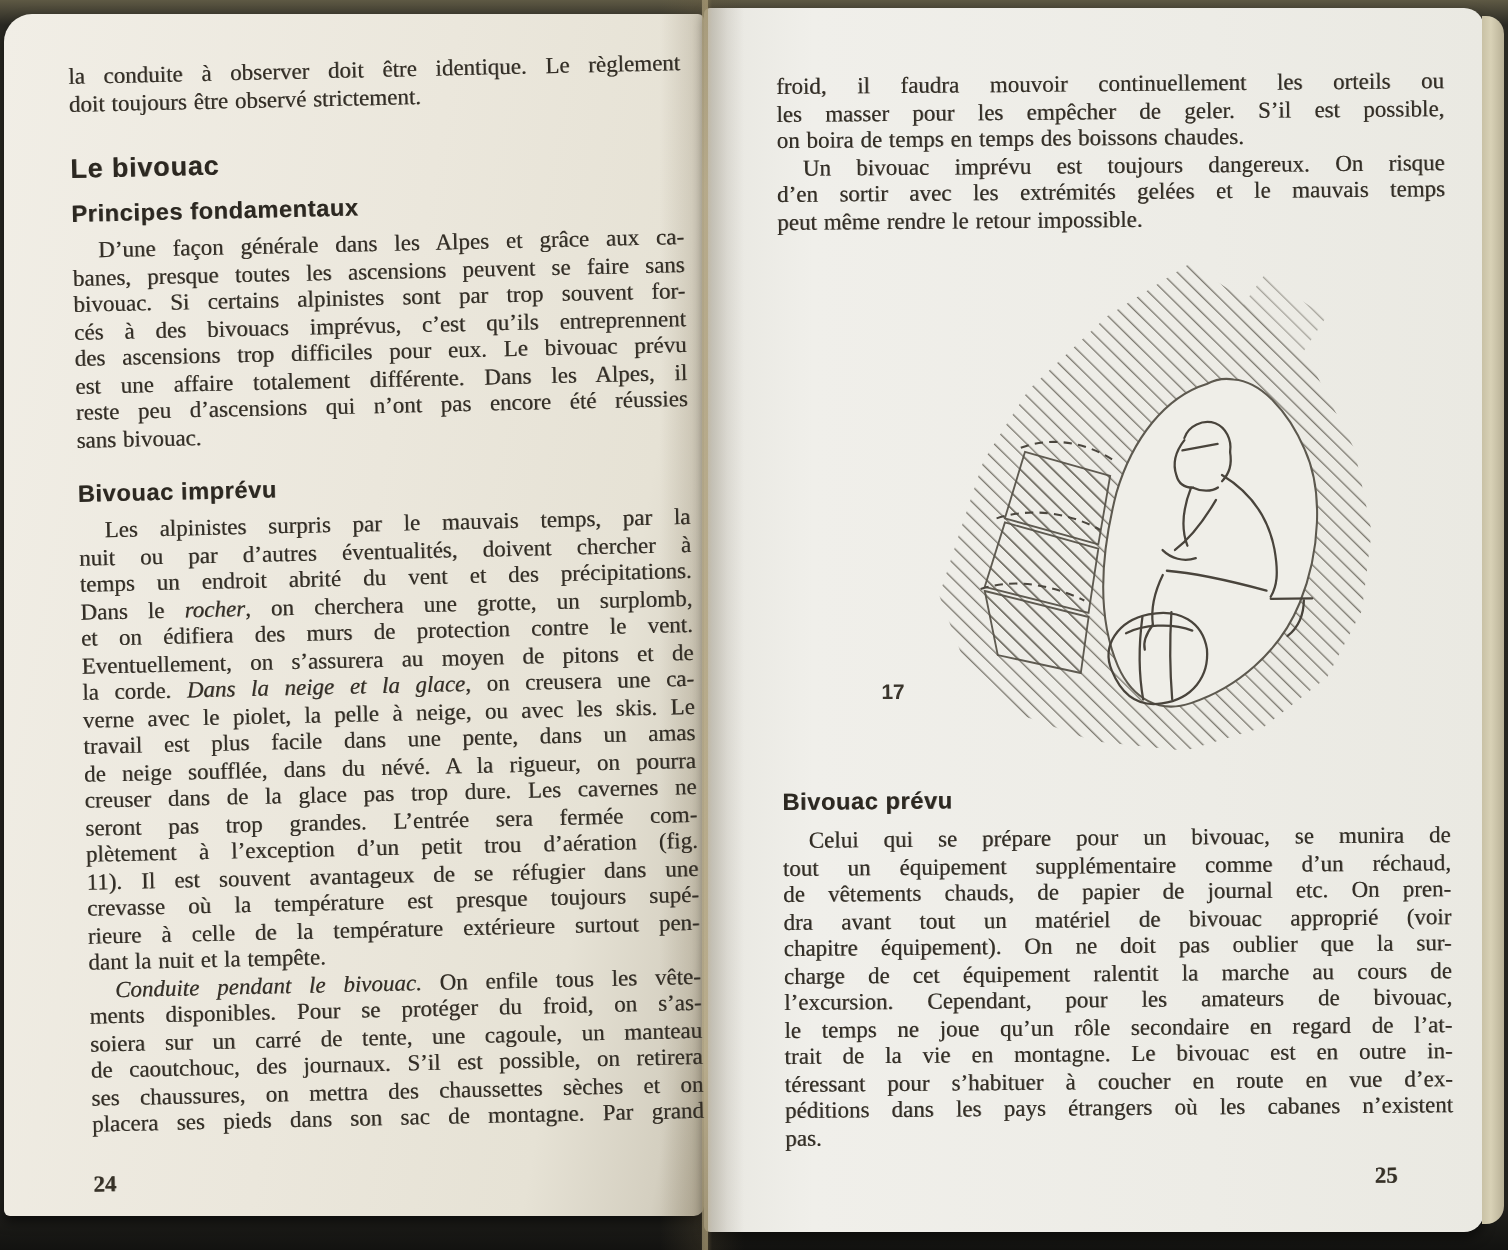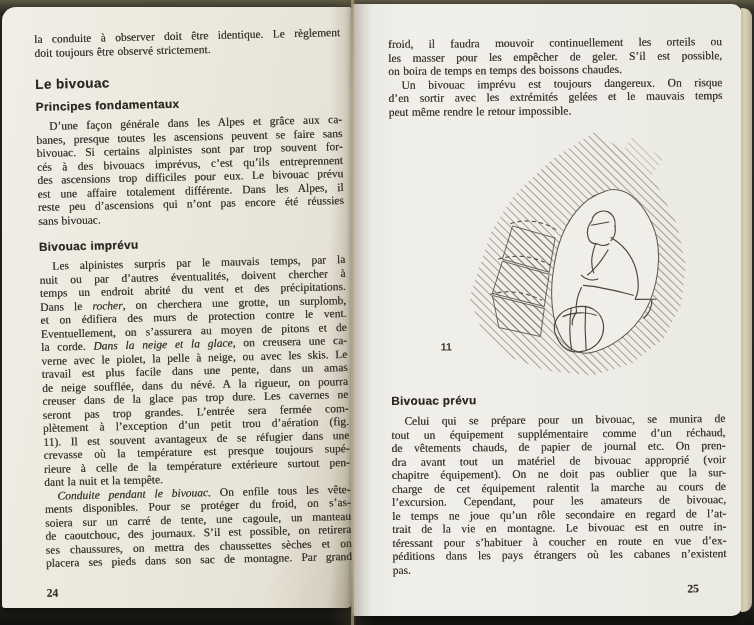--- a/index.html
+++ b/index.html
@@ -185,21 +185,21 @@
         <path d="M146,152 C142,160 140,168 141,176"></path>
         <path d="M198,164 L218,164 M214,164 C214,172 211,178 206,182"></path>
         <path d="M141,176 C138,180 136,184 137,188"></path>
 
         <path d="M121,198 C116,186 124,174 139,171 C154,168 165,175 167,188 C168,201 160,212 145,214 C132,216 125,208 121,198 Z"></path>
         <path d="M136,172 C134,186 134,200 136,212"></path>
         <path d="M150,170 C149,184 149,198 150,212"></path>
         <path d="M128,180 C136,176 150,175 160,179"></path>
       </g>
     </svg>
-    <span class="fig-label">11</span>
+    <span class="fig-label">17</span>
   </div>
 
   <div class="h-sub h-right">Bivouac prévu</div>
   <div class="blk-right">
       <div class="line ind"><span>Celui qui se prépare pour un bivouac, se munira de</span></div>
       <div class="line"><span>tout un équipement supplémentaire comme d’un réchaud,</span></div>
       <div class="line"><span>de vêtements chauds, de papier de journal etc. On pren-</span></div>
       <div class="line"><span>dra avant tout un matériel de bivouac approprié (voir</span></div>
       <div class="line"><span>chapitre équipement). On ne doit pas oublier que la sur-</span></div>
       <div class="line"><span>charge de cet équipement ralentit la marche au cours de</span></div>

